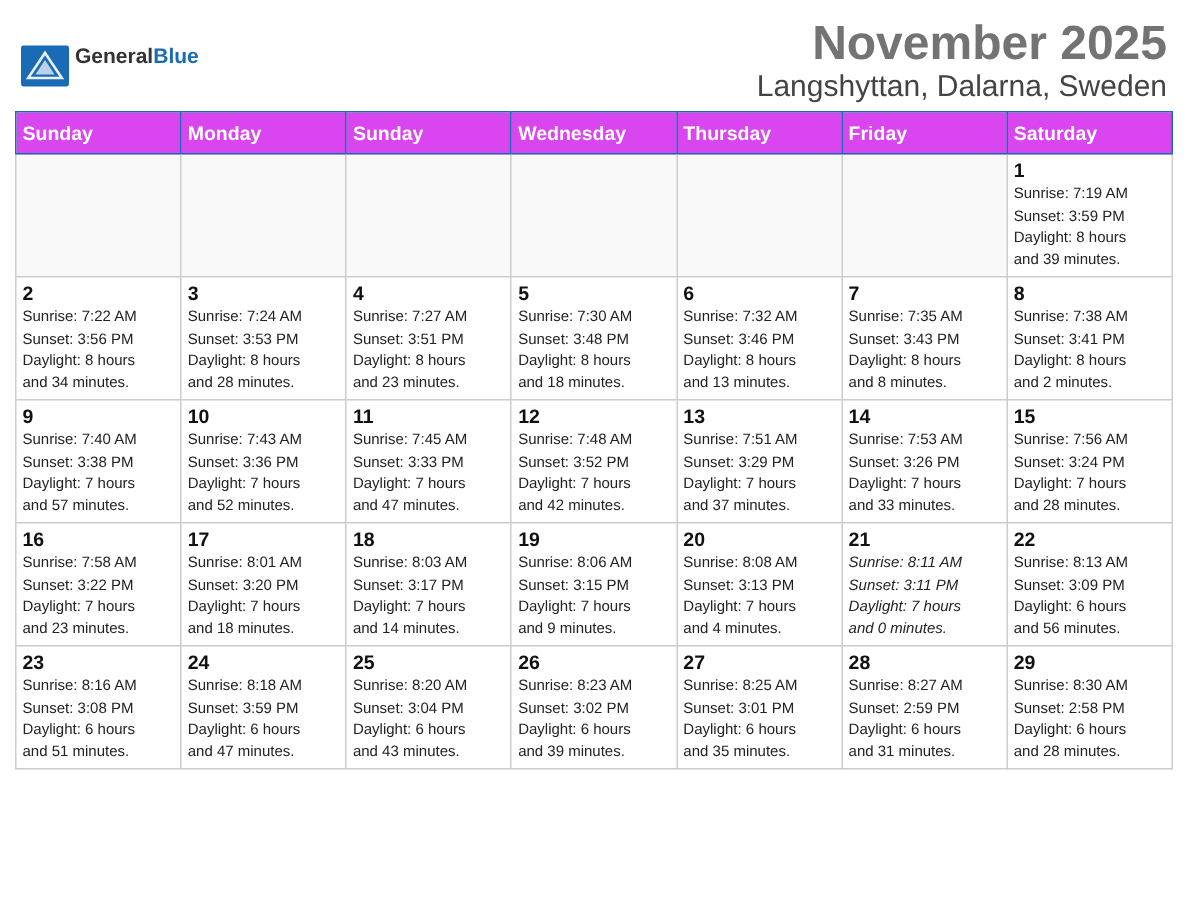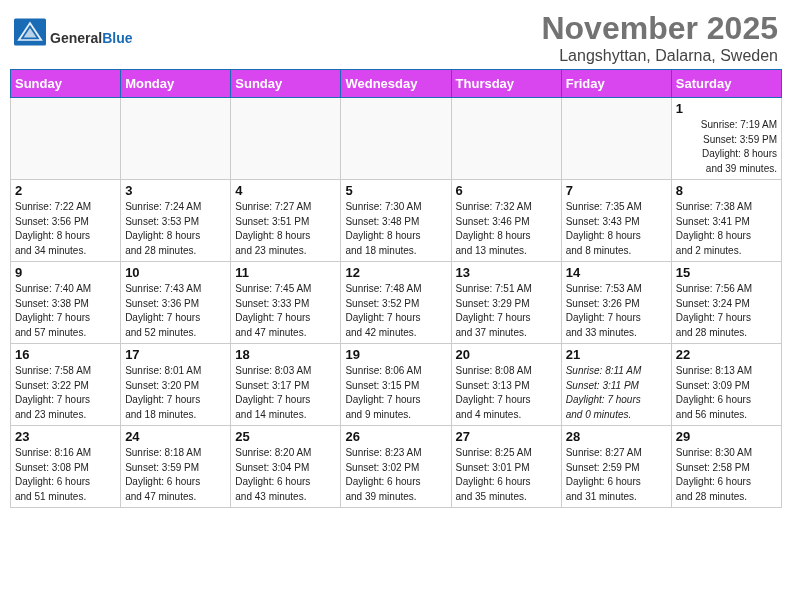--- a/index.html
+++ b/index.html
@@ -12,23 +12,23 @@
     }
     .header-area {
       display: flex;
       align-items: flex-start;
       justify-content: space-between;
       margin-bottom: 4px;
       padding: 0 4px;
     }
     .logo {
       display: flex;
-      align-items: flex-end;
+      align-items: flex-start;
       gap: 4px;
-      margin-top: 8px;
+      margin-top: 20px;
     }
     .logo-text {
       font-size: 14px;
       font-weight: bold;
       color: #333;
       line-height: 1.1;
     }
     .logo-text span {
       color: #1a6bb5;
     }
@@ -38,21 +38,21 @@
     }
     .title-area {
       text-align: right;
     }
     .month-title {
       font-size: 32px;
       font-weight: bold;
       color: #737373;
     }
     .location-title {
-      font-size: 16px;
+      font-size: 20px;
       color: #444;
     }
     .calendar {
       width: 100%;
       border-collapse: collapse;
       border: 1px solid #ccc;
     }
     .calendar th {
       background-color: #d946ef;
       color: #fff;
@@ -127,21 +127,21 @@
   <tbody id="calendar-body">
   <tr>
         <td class="empty"></td>
         <td class="empty"></td>
         <td class="empty"></td>
         <td class="empty"></td>
         <td class="empty"></td>
         <td class="empty"></td>
         <td>
           <div class="day-number">1</div>
-          <div class="day-info" style="white-space: pre-line; text-align: right;">Sunrise: 7:19 AM
+          <div class="day-info" style="white-space: pre-line;">Sunrise: 7:19 AM
 Sunset: 3:59 PM
 Daylight: 8 hours
 and 39 minutes.</div>
         </td>
       </tr>
       <tr>
         <td>
           <div class="day-number">2</div>
           <div class="day-info" style="white-space: pre-line;">Sunrise: 7:22 AM
 Sunset: 3:56 PM

